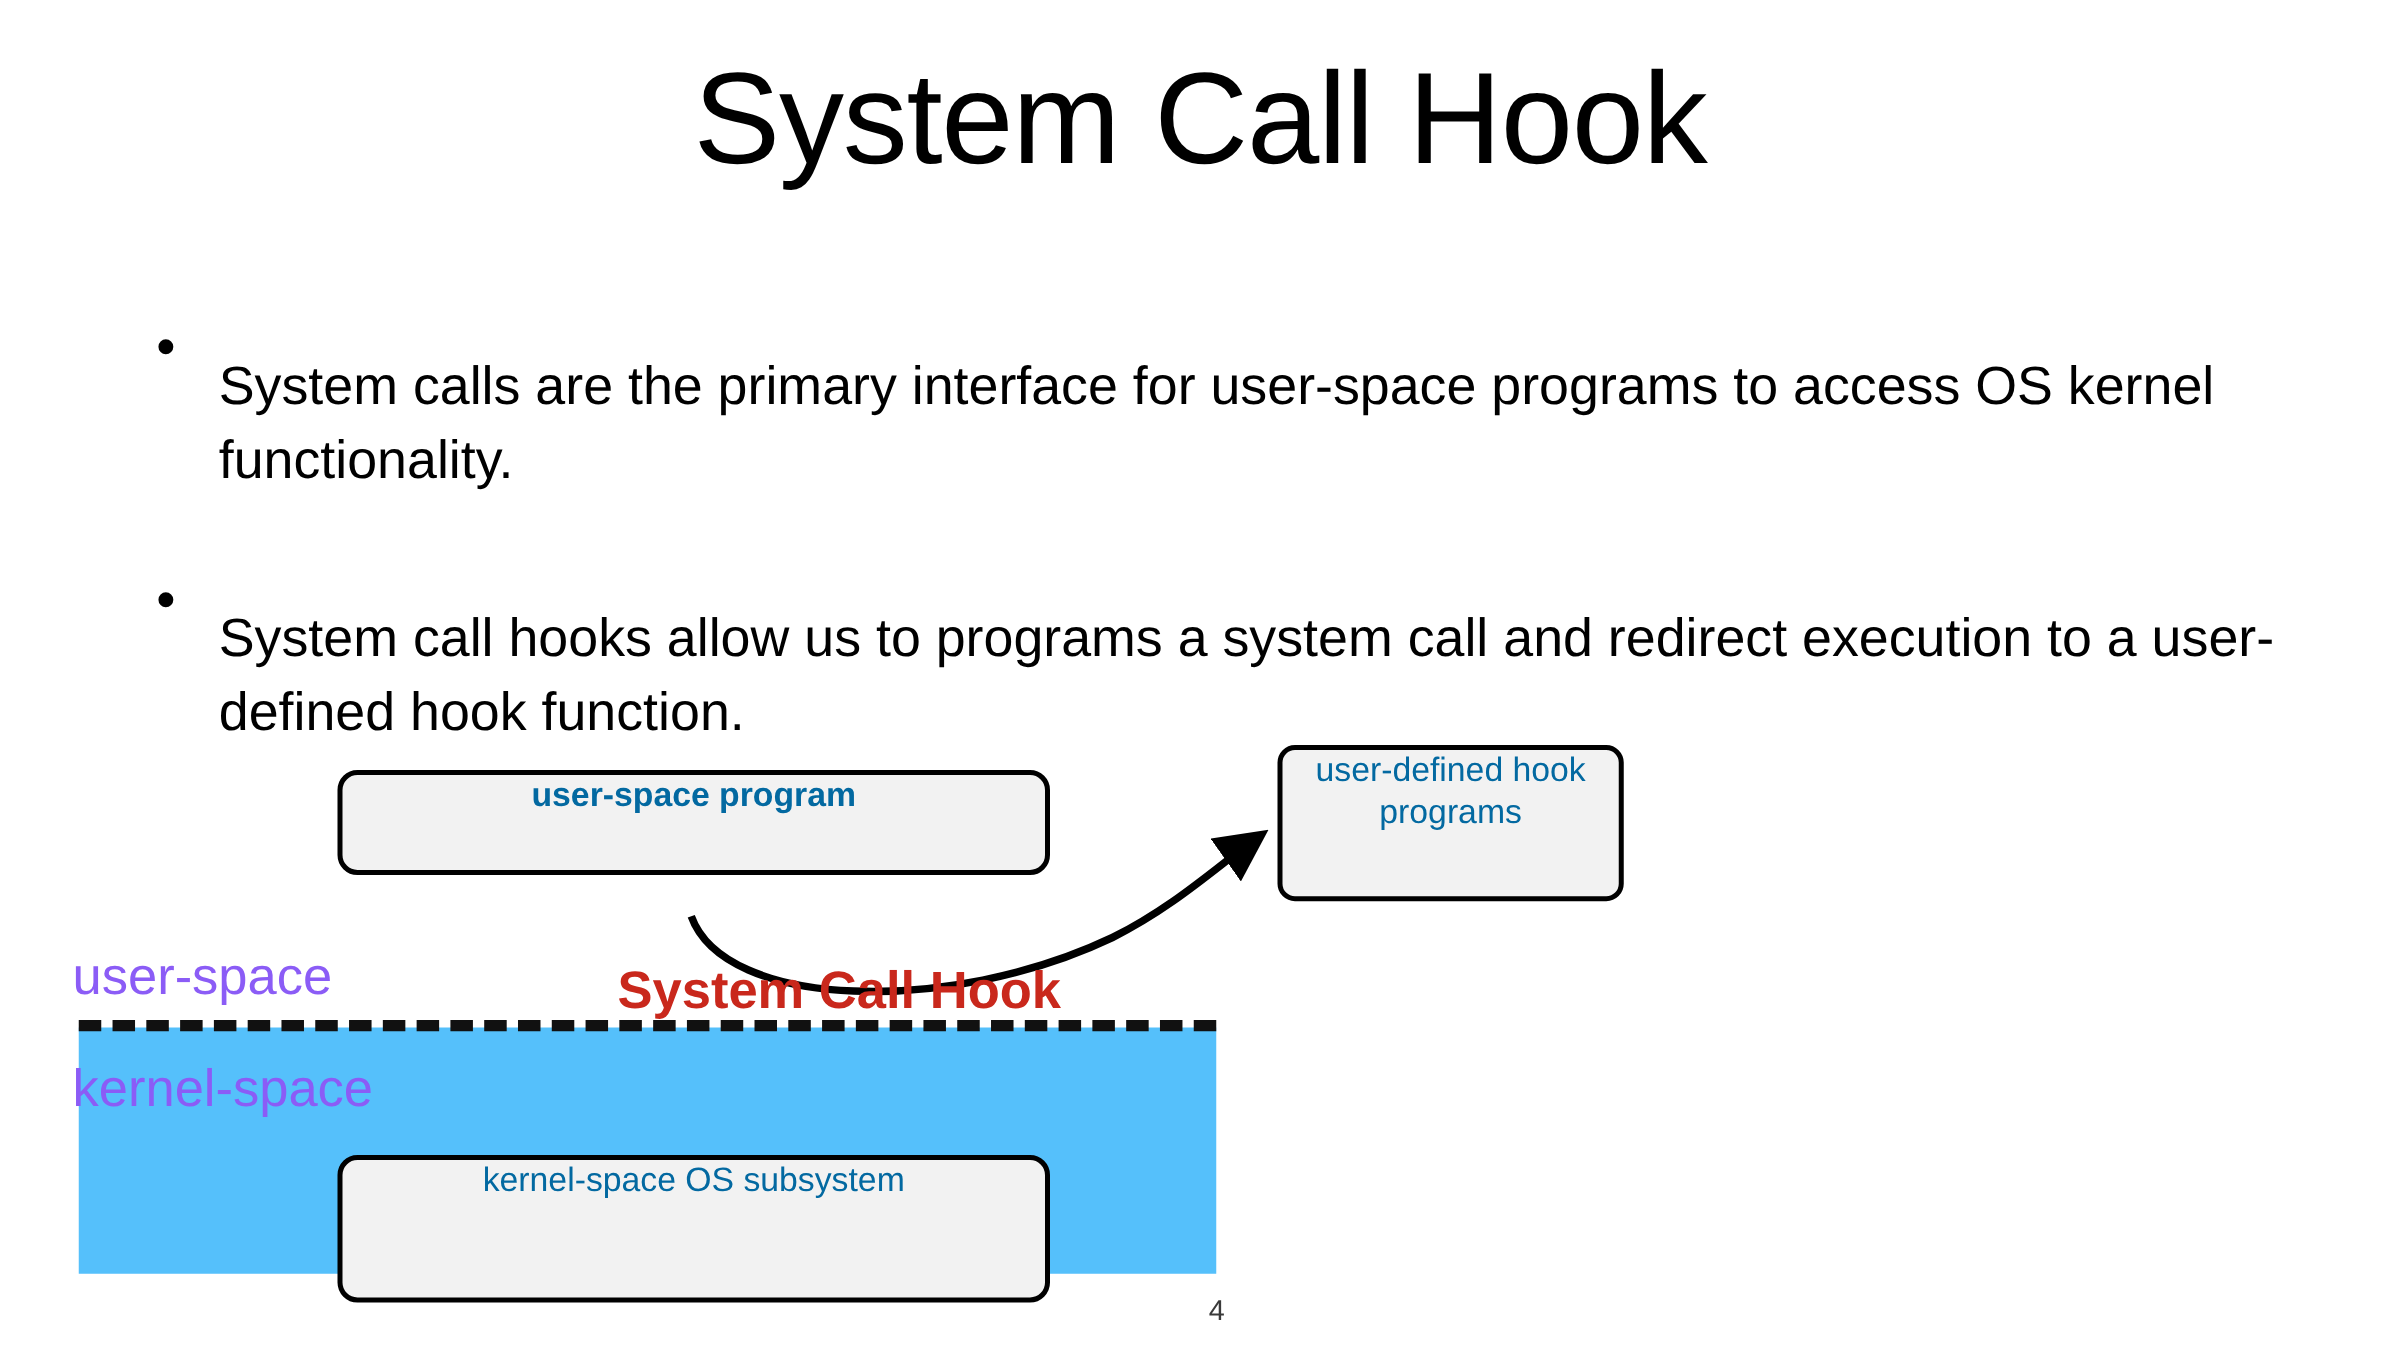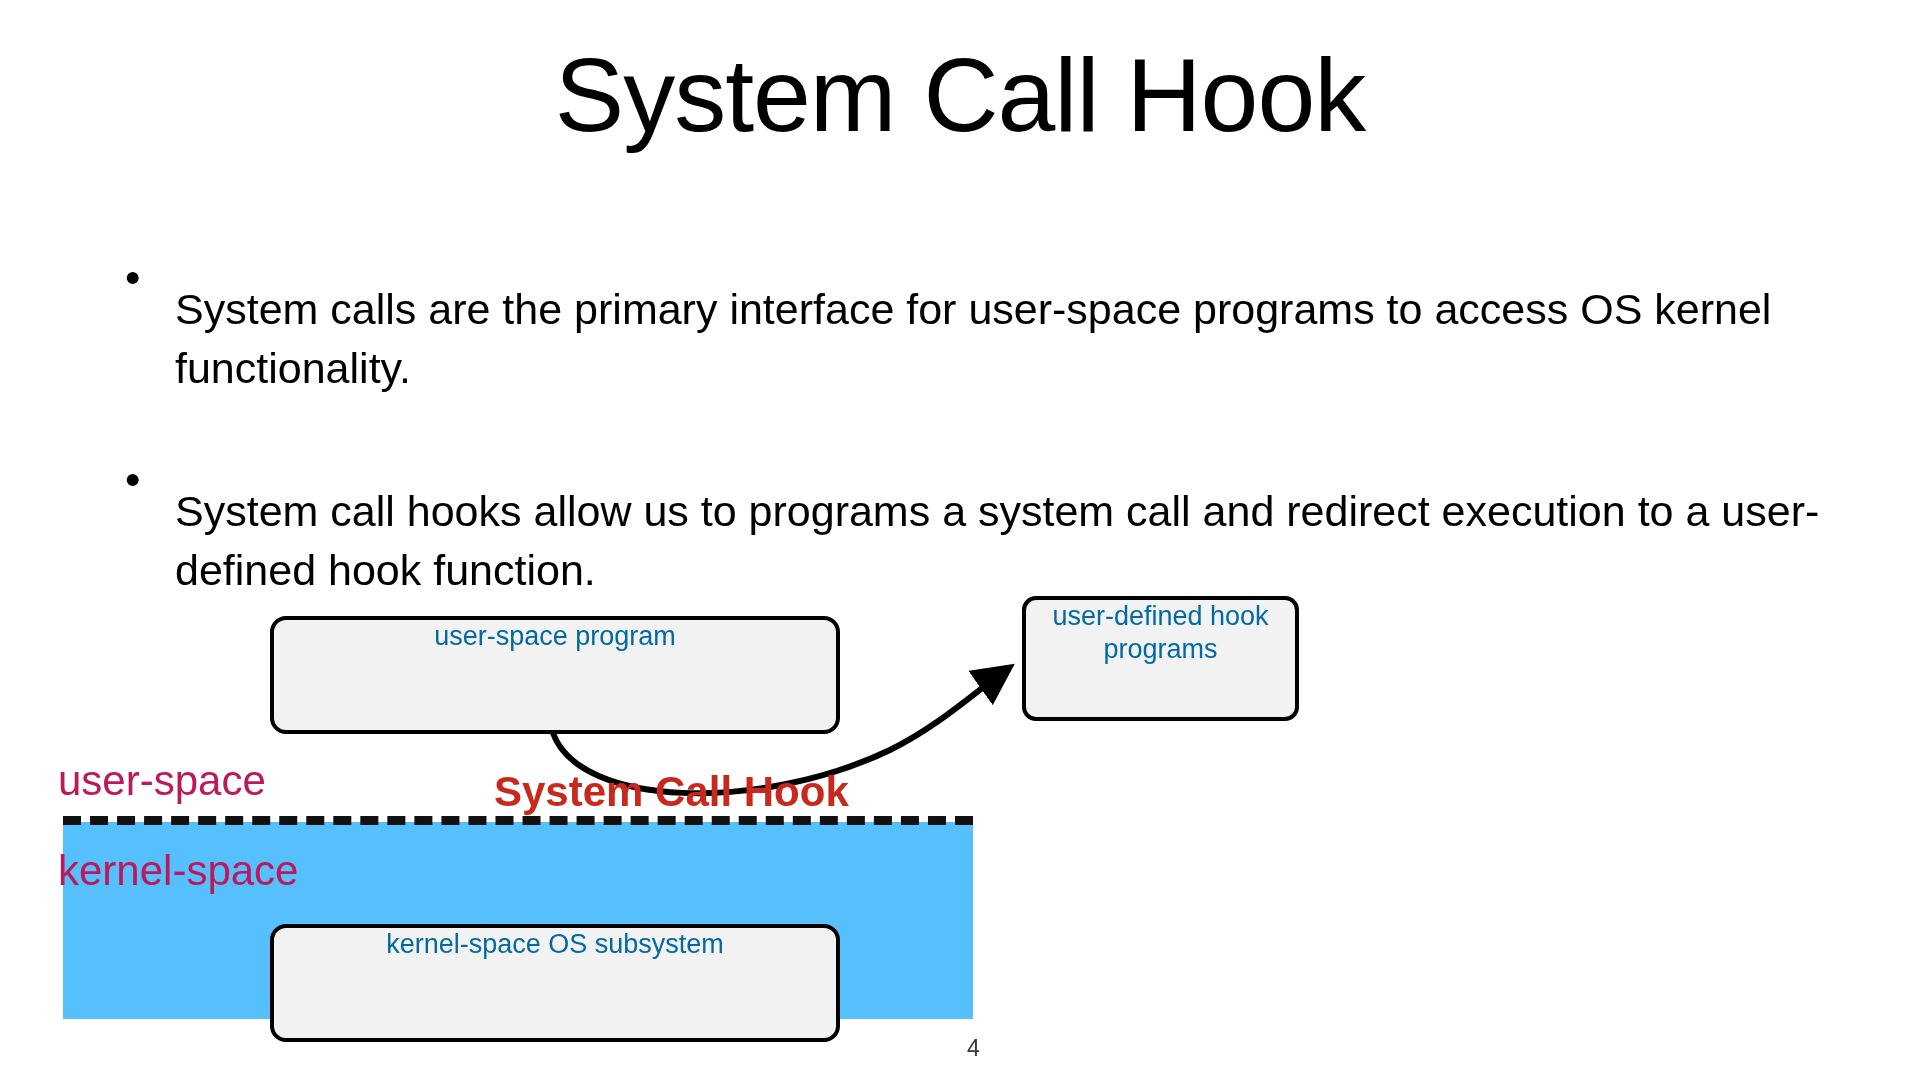--- a/index.html
+++ b/index.html
@@ -96,21 +96,22 @@
     text-align: center;
     font-size: 27px;
     line-height: 1.22;
     color: #0369a1;
   }
 
   #box-user-program {
     left: 270px;
     top: 56px;
     width: 570px;
-    height: 118px;
+    height: 84px;
+    font-weight: bold;
   }
 
   #box-hook-function {
     left: 1022px;
     top: 36px;
     width: 277px;
     height: 125px;
     border-radius: 14px;
     white-space: nowrap;
     overflow: visible;
@@ -123,21 +124,21 @@
     left: 270px;
     top: 364px;
     width: 570px;
     height: 118px;
   }
 
   .space-label {
     position: absolute;
     font-size: 42px;
     line-height: 1;
-    color: #be185d;
+    color: #8b5cf6;
     white-space: nowrap;
   }
   #label-user-space {
     left: 58px;
     top: 200px;
   }
   #label-kernel-space {
     left: 58px;
     top: 290px;
   }

